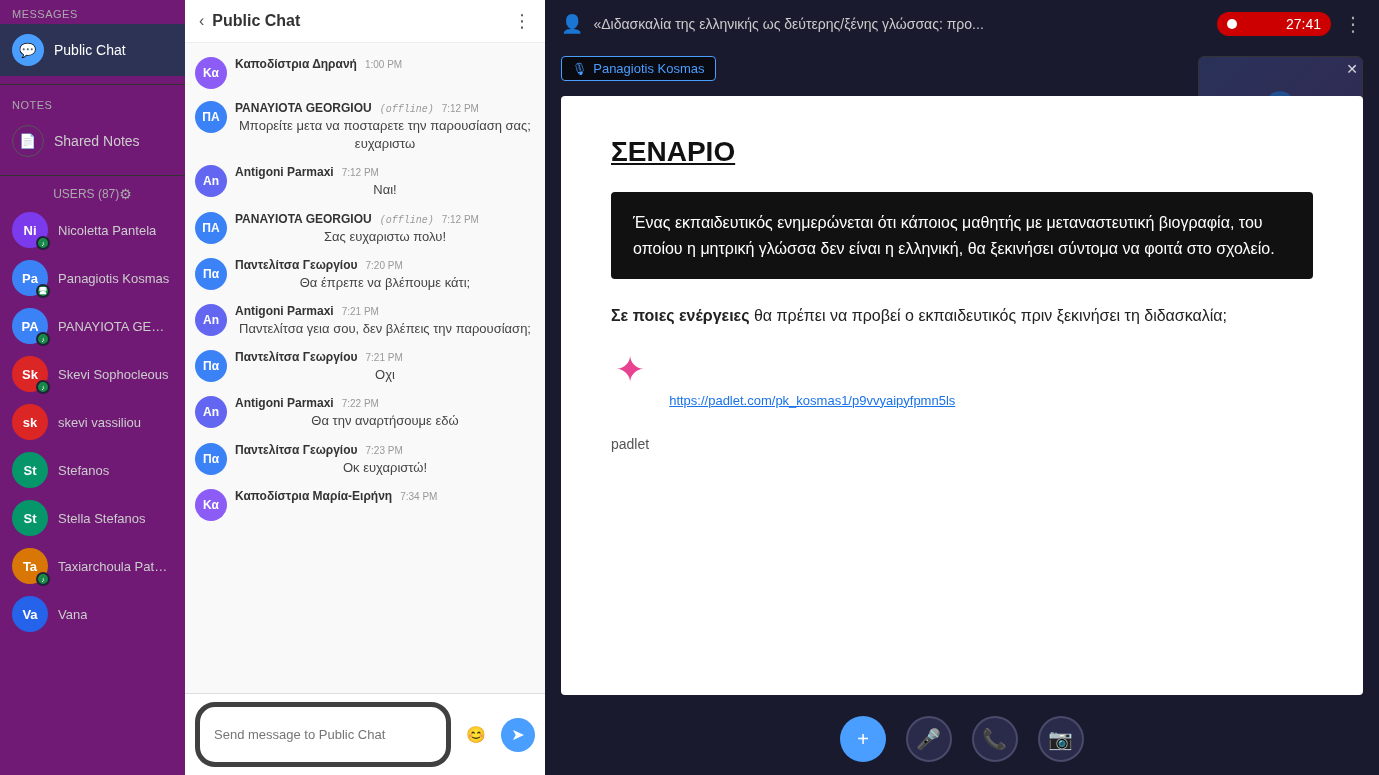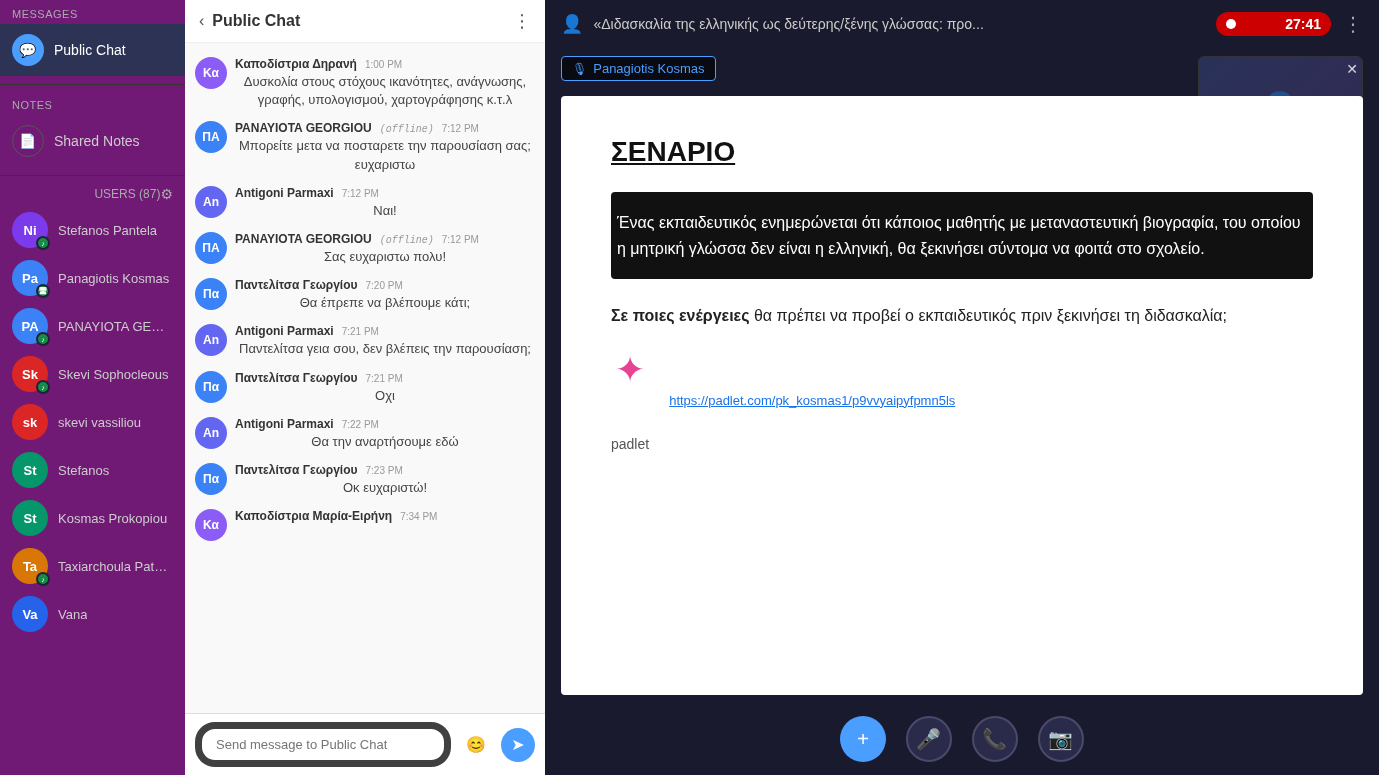--- a/index.html
+++ b/index.html
@@ -39,21 +39,21 @@
       border-radius: 50%;
       display: flex; align-items: center; justify-content: center;
       font-size: 14px;
       flex-shrink: 0;
     }
     .icon-chat { background: #4a9eff; }
     .icon-notes { background: transparent; border: 1px solid #555; color: #aaa; }
     .notes-section { margin-top: 8px; border-top: 1px solid #333; padding-top: 6px; }
     .users-section { margin-top: 8px; border-top: 1px solid #333; padding-top: 6px; }
     .users-header {
-      display: flex; align-items: center; justify-content: flex-end;
+      display: flex; align-items: center; justify-content: center;
       padding: 4px 12px;
     }
     .users-header-text { font-size: 12px; color: #aaa; text-transform: uppercase; }
     .users-header-icon { color: #aaa; font-size: 14px; cursor: pointer; }
     .user-list { overflow-y: auto; flex: 1; }
     .user-item {
       display: flex; align-items: center; padding: 6px 12px; gap: 10px; cursor: pointer;
     }
     .user-avatar {
       width: 36px; height: 36px; border-radius: 50%;
@@ -103,21 +103,21 @@
     .msg-offline { font-size: 10px; color: #999; font-style: italic; font-family: Liberation Mono, monospace; }
     .msg-time { font-size: 10px; color: #999; }
     .msg-text { font-size: 13px; color: #444; line-height: 1.4; margin-top: 2px; }
     .chat-input-area {
       padding: 8px 10px;
       border-top: 1px solid #ddd;
       display: flex; align-items: center; gap: 8px;
       background: #fff;
     }
     .chat-input {
-      flex: 1; border: 7px solid #404040; border-radius: 20px; padding: 8px 14px;
+      flex: 1; border: 5px solid #404040; border-radius: 20px; padding: 20px 14px;
       font-size: 13px; color: #333; outline: none; background: #fff;
     }
     .chat-emoji-btn, .chat-send-btn {
       width: 34px; height: 34px; border-radius: 50%; border: none; cursor: pointer;
       display: flex; align-items: center; justify-content: center; font-size: 16px;
     }
     .chat-emoji-btn { background: transparent; color: #4a9eff; }
     .chat-send-btn { background: #4a9eff; color: #fff; }
 
     
@@ -137,21 +137,21 @@
       flex-shrink: 0;
     }
     .main-header-left { display: flex; align-items: center; gap: 10px; }
     .main-user-icon { color: #aaa; font-size: 18px; }
     .main-title { font-size: 14px; color: #ccc; }
     .recording-badge {
       display: flex; align-items: center; gap: 6px;
       background: #c00; border-radius: 20px; padding: 4px 10px;
     }
     .recording-dot { width: 10px; height: 10px; border-radius: 50%; background: #fff; }
-    .recording-time { font-size: 14px; color: #fff; font-weight: bold; margin-left: 43px; }
+    .recording-time { font-size: 14px; color: #fff; font-weight: normal; margin-left: 43px; }
     .main-more { color: #aaa; font-size: 20px; cursor: pointer; }
     .presenter-badge {
       background: rgba(0,0,0,0.6);
       border: 1px solid #4a9eff;
       border-radius: 4px;
       padding: 4px 10px;
       font-size: 13px;
       color: #4a9eff;
       display: flex; align-items: center; gap: 6px;
       position: absolute;
@@ -197,21 +197,21 @@
       height: 100%;
       overflow-y: auto;
     }
     .slide-title {
       font-size: 28px; font-weight: bold; color: #111;
       margin-bottom: 24px;
       text-decoration: underline;
     }
     .slide-scenario-box {
       background: #111; color: #fff;
-      padding: 18px 6px; border-radius: 4px;
+      padding: 18px 22px; border-radius: 4px;
       font-size: 16px; line-height: 1.6;
       margin-bottom: 24px;
     }
     .slide-question { font-size: 16px; line-height: 1.6; color: #222; margin-bottom: 20px; }
     .slide-question strong { font-weight: bold; }
     .padlet-section { display: flex; align-items: center; gap: 20px; margin-top: 10px; }
     .padlet-brand { font-size: 14px; color: #555; margin-top: 45px; }
     .padlet-link { font-size: 13px; color: #1a73e8; text-decoration: underline; cursor: pointer; }
 
     .bottom-toolbar {
@@ -266,21 +266,21 @@
       <span class="users-header-text">USERS (87)</span>
       <span class="users-header-icon">⚙</span>
     </div>
     <div class="user-list">
 
     <div class="user-item">
     <div class="user-avatar av-ni">
       Ni
       <div class="badge" style="font-size:7px;">♪</div>
     </div>
-    <span class="user-name">Stefanos Pantela</span>
+    <span class="user-name">Nicoletta Pantela</span>
   </div>
         <div class="user-item">
     <div class="user-avatar av-pa">
       Pa
       <div class="badge" style="font-size:7px;">🖥</div>
     </div>
     <span class="user-name">Panagiotis Kosmas</span>
   </div>
         <div class="user-item">
     <div class="user-avatar av-pa">
@@ -308,21 +308,21 @@
       St
       
     </div>
     <span class="user-name">Stefanos</span>
   </div>
         <div class="user-item">
     <div class="user-avatar av-st">
       St
       
     </div>
-    <span class="user-name">Kosmas Prokopiou</span>
+    <span class="user-name">Stella Stefanos</span>
   </div>
         <div class="user-item">
     <div class="user-avatar av-ta">
       Ta
       <div class="badge" style="font-size:7px;">♪</div>
     </div>
     <span class="user-name">Taxiarchoula Patso...</span>
   </div>
         <div class="user-item">
     <div class="user-avatar av-va">
@@ -347,21 +347,20 @@
   <div class="chat-messages">
 
   <div class="chat-message">
     <div class="msg-avatar" style="background:#8B5CF6;">Κα</div>
     <div class="msg-body">
       <div class="msg-header">
         <span class="msg-sender">Καποδίστρια Δηρανή</span>
 
         <span class="msg-time">1:00 PM</span>
       </div>
-      <div class="msg-text">Δυσκολία στους στόχους ικανότητες, ανάγνωσης, γραφής, υπολογισμού, χαρτογράφησης κ.τ.λ</div>
     </div>
   </div>
       <div class="chat-message">
     <div class="msg-avatar" style="background:#3B82F6;">ΠΑ</div>
     <div class="msg-body">
       <div class="msg-header">
         <span class="msg-sender">PANAYIOTA GEORGIOU</span>
         <span class="msg-offline">(offline)</span>
         <span class="msg-time">7:12 PM</span>
       </div>

